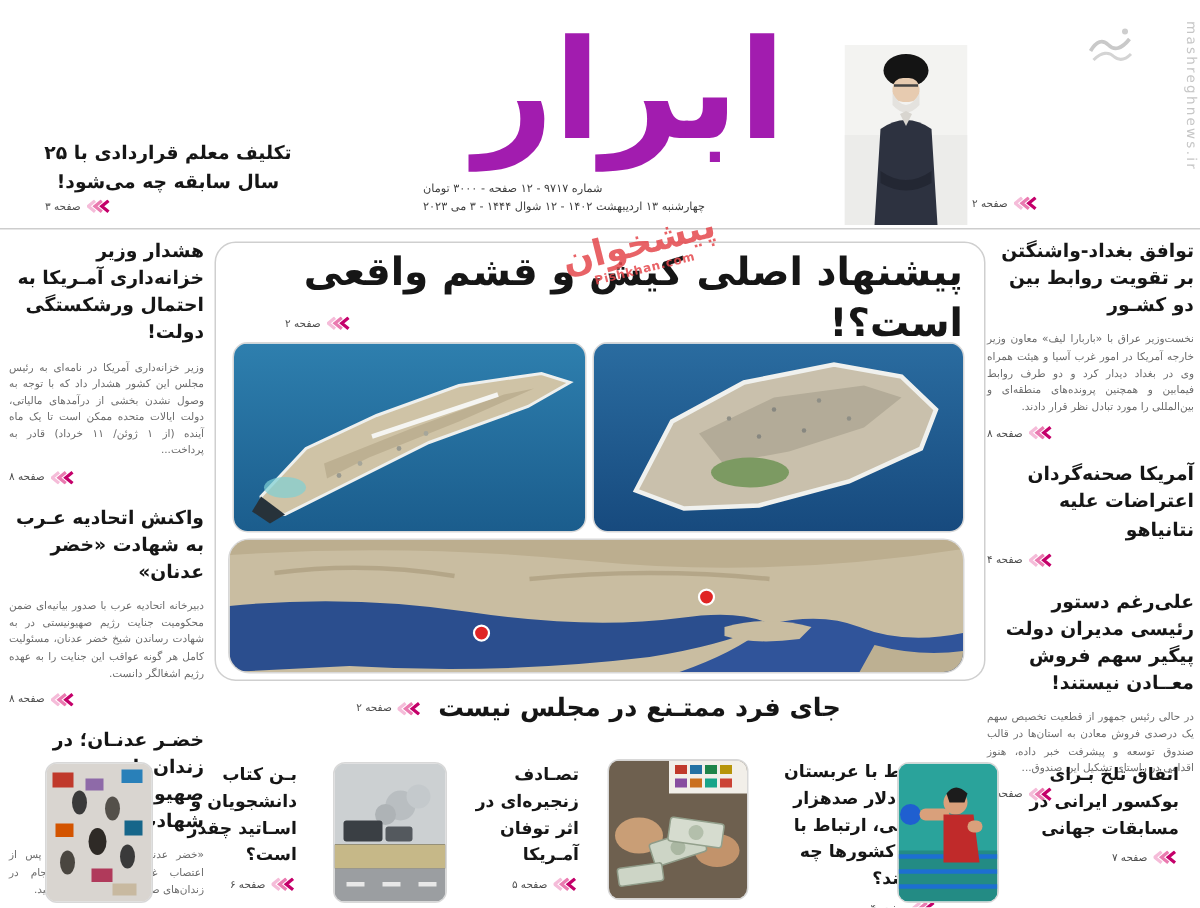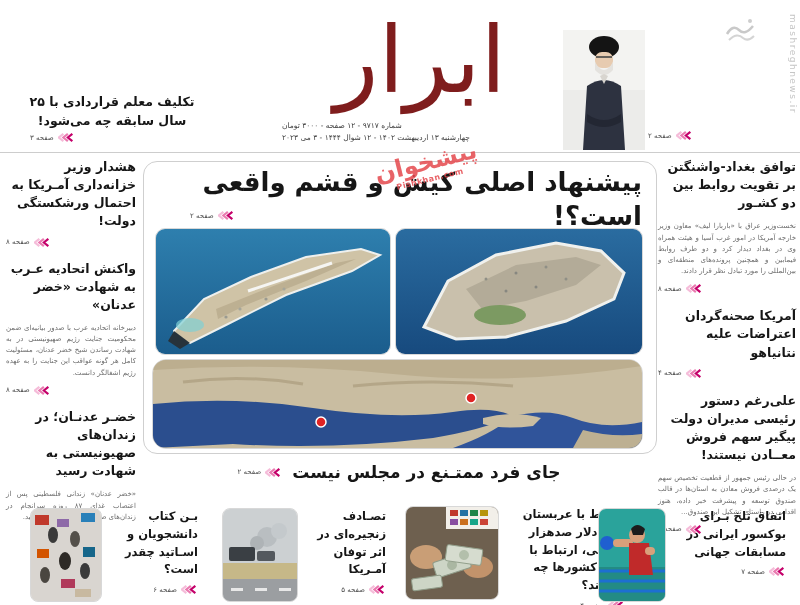--- a/index.html
+++ b/index.html
@@ -42,21 +42,21 @@
     <defs>
       <g id="chev">
         <path d="M15,1 L10,5 L15,9" stroke="#c4006a" stroke-width="2.4" fill="none"></path>
         <path d="M10,1 L5,5 L10,9" stroke="#ea7ab0" stroke-width="2.4" fill="none"></path>
         <path d="M5,1  L0,5 L5,9" stroke="#f5bcd9" stroke-width="2.4" fill="none"></path>
       </g>
     </defs>
   </svg>
 
   <div class="abs" style="left:282px;top:8px;width:276px;text-align:center;">
-    <div style="font-size:92px;font-weight:normal;line-height:1.15;color:#7f1d1d;">ابرار</div>
+    <div style="font-size:92px;font-weight:bold;line-height:1.15;color:#a21caf;">ابرار</div>
   </div>
   <div class="abs" style="left:282px;top:121px;width:276px;text-align:left;direction:rtl;">
     <div style="font-size:7.5px;color:#3c3c3c;">شماره ۹۷۱۷ - ۱۲ صفحه - ۳۰۰۰ تومان</div>
     <div style="font-size:7.5px;color:#3c3c3c;margin-top:3px;">چهارشنبه ۱۳ اردیبهشت ۱۴۰۲ - ۱۲ شوال ۱۴۴۴ - ۳ می ۲۰۲۳</div>
   </div>
 
   <div class="abs" style="left:563px;top:30px;width:82px;height:120px;">
     <svg viewBox="0 0 82 120" width="82" height="120">
       <rect width="82" height="120" fill="#f3f3f1"></rect>
       <rect y="60" width="82" height="60" fill="#ececea"></rect>
@@ -203,20 +203,21 @@
     <div class="marker">
       <svg class="chev-svg" viewBox="0 0 17 10">
           <use href="#chev"></use>
         </svg>
       <span class="plabel">صفحه ۴</span>
     </div>
   </div>
 
   <div class="col" style="left:6px;top:158px;width:130px;">
     <div class="hl">هشدار وزیر خزانه‌داری آمـریکا به احتمال ورشکستگی دولت!</div>
+    <div class="body-txt" style="margin-top:9px;">وزیر خزانه‌داری آمریکا در نامه‌ای به رئیس مجلس این کشور هشدار داد که با توجه به وصول نشدن بخشی از درآمدهای مالیاتی، دولت ایالات متحده ممکن است تا یک ماه آینده (از ۱ ژوئن/ ۱۱ خرداد) قادر به پرداخت...</div>
     <div class="marker">
       <svg class="chev-svg" viewBox="0 0 17 10">
           <use href="#chev"></use>
         </svg>
       <span class="plabel">صفحه ۸</span>
     </div>
 
     <div class="hl" style="margin-top:13px;">واکنش اتحادیه عـرب به شهادت «خضر عدنان»</div>
     <div class="body-txt" style="margin-top:9px;">دبیرخانه اتحادیه عرب با صدور بیانیه‌ای ضمن محکومیت جنایت رژیم صهیونیستی در به شهادت رساندن شیخ خضر عدنان، مسئولیت کامل هر گونه عواقب این جنایت را به عهده رژیم اشغالگر دانست.</div>
     <div class="marker">

